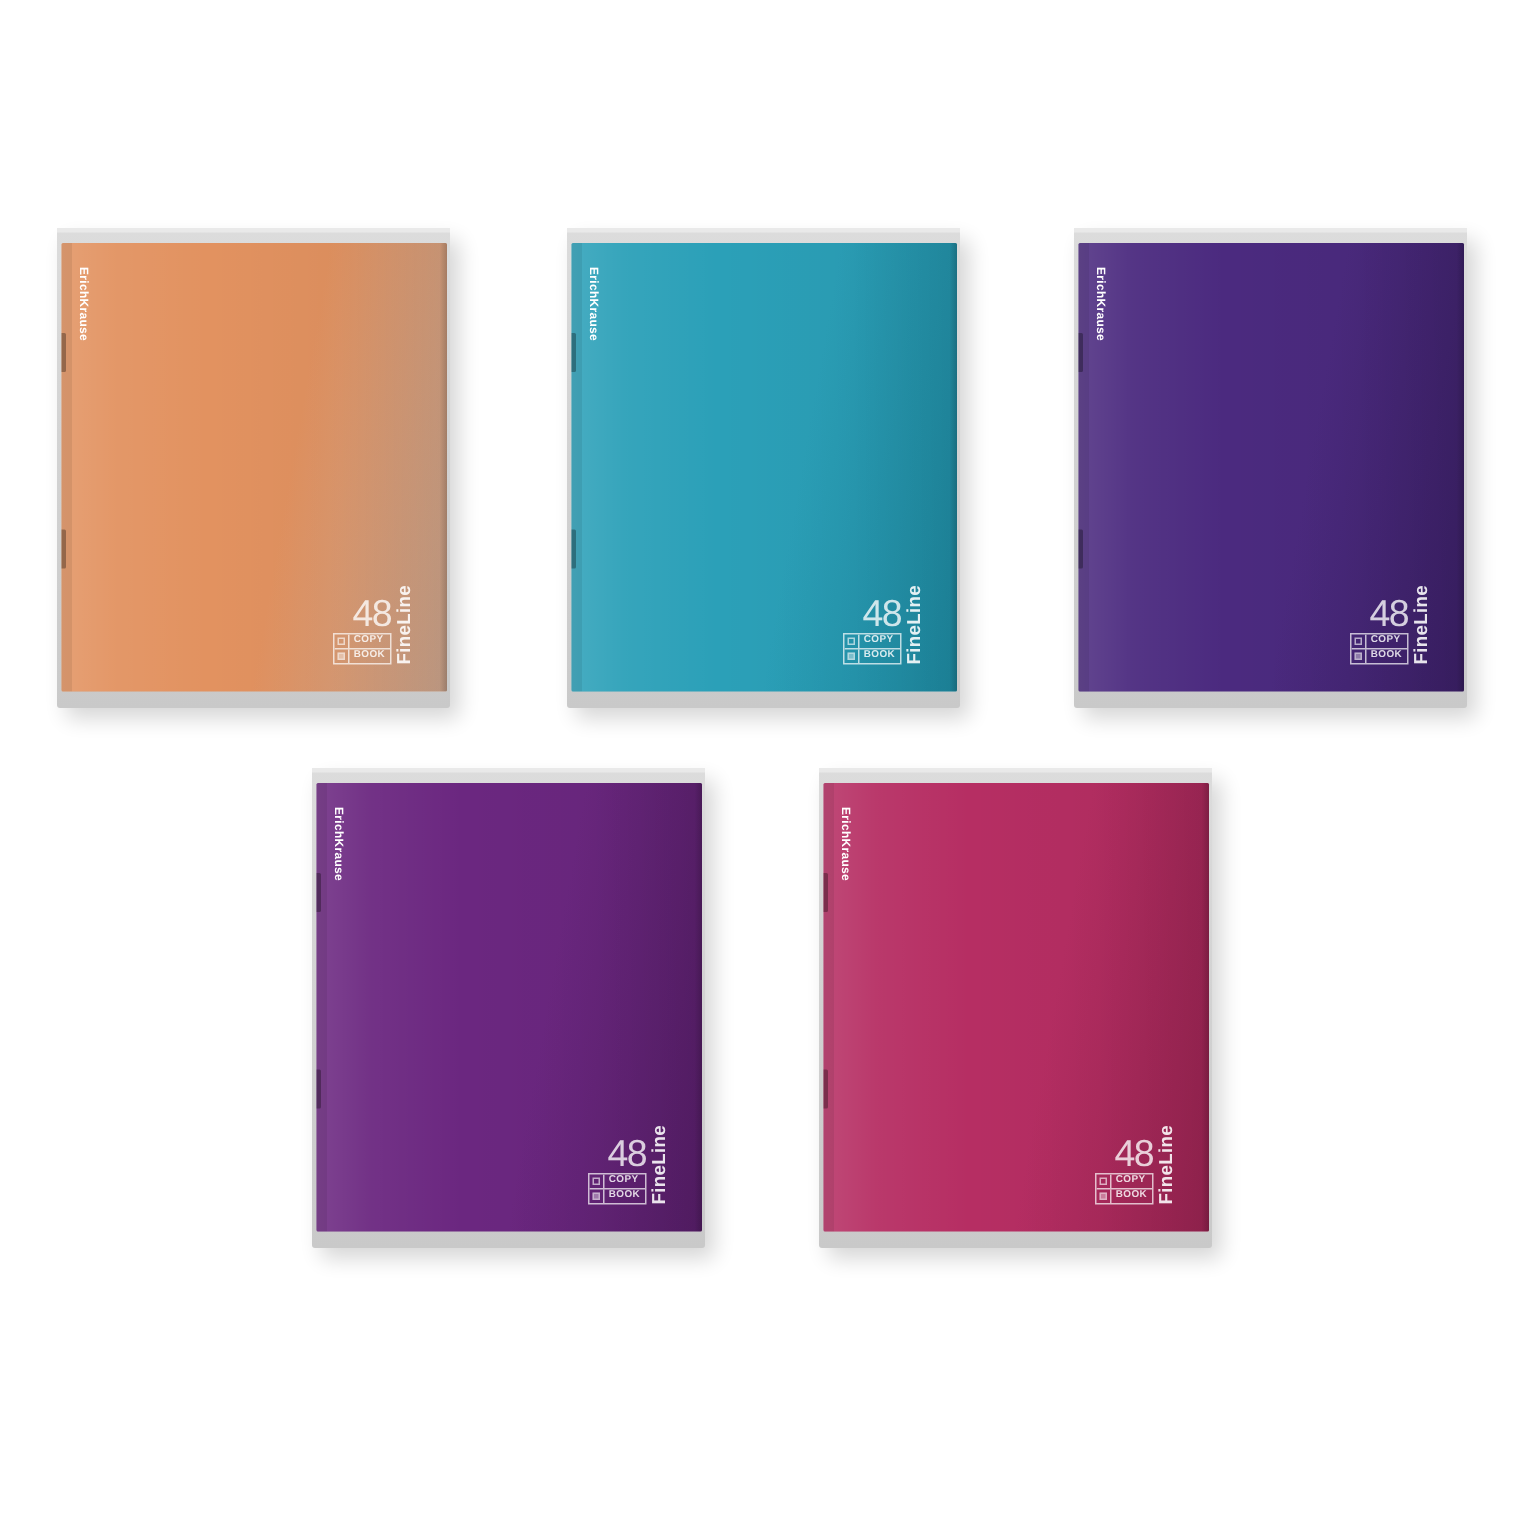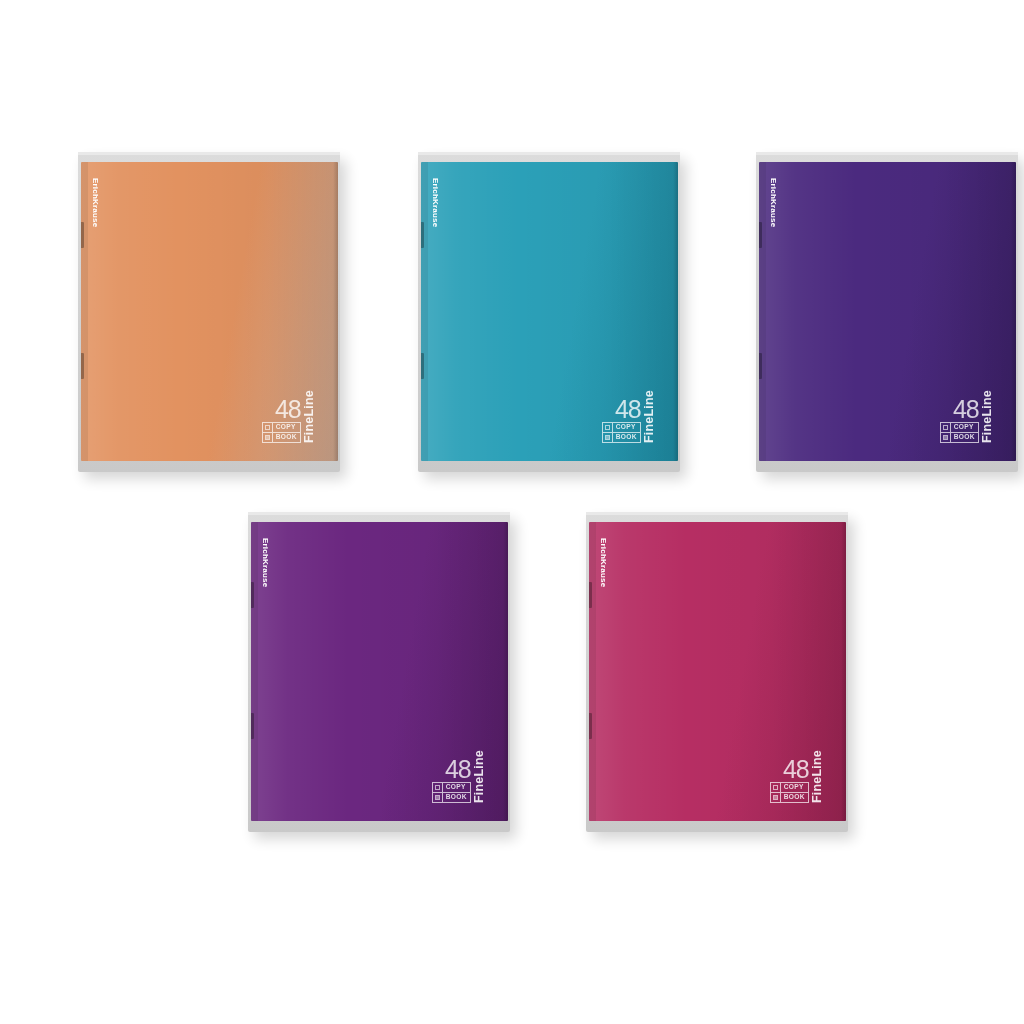--- a/index.html
+++ b/index.html
@@ -10,21 +10,20 @@
     overflow:hidden;
     position:relative;
   }
 
   #stage{position:absolute;inset:0;}
 
   
   .notebook{
     position:absolute;
     box-sizing:border-box;
-    margin-left:40px;
   }
 
   
   .nb-shadow{
     position:absolute;
     left:6px; right:-6px; top:8px; bottom:-7px;
     background:#000;
     opacity:.16;
     filter:blur(7px);
     border-radius:3px;

